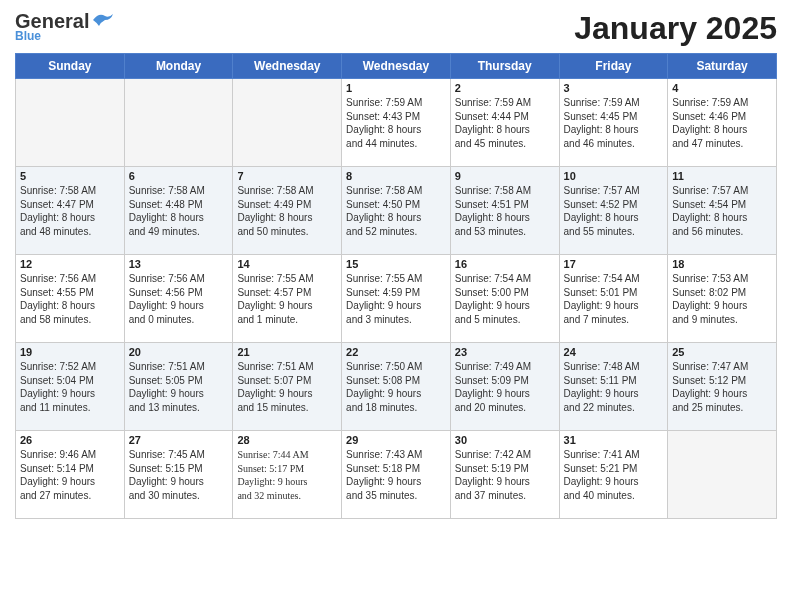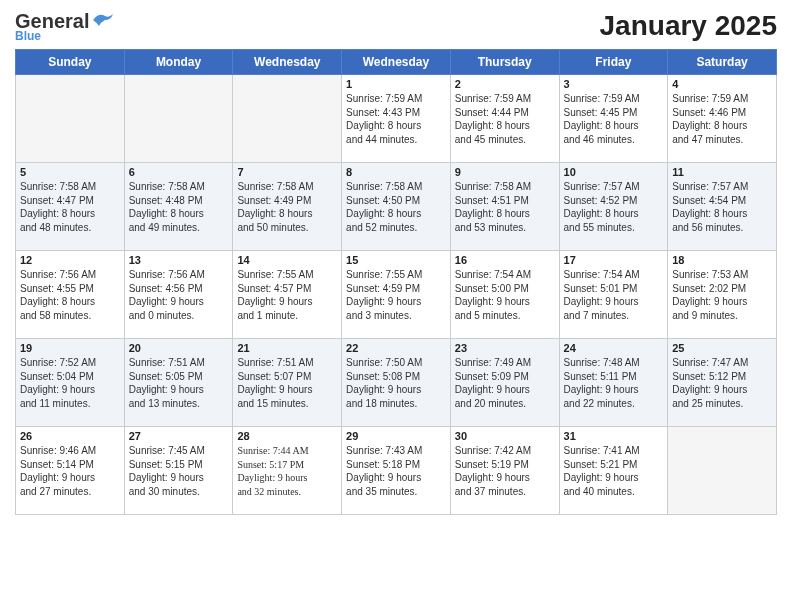--- a/index.html
+++ b/index.html
@@ -25,21 +25,21 @@
     }
     .logo {
       display: flex;
       flex-direction: column;
       align-items: flex-start;
     }
     .title-area {
       text-align: right;
     }
     .month-title {
-      font-size: 28px;
+      font-size: 32px;
       font-weight: bold;
       color: #222;
     }
     .location-title {
       font-size: 14px;
       color: #333;
       font-weight: bold;
     }
     .calendar {
       flex: 1;
@@ -239,21 +239,21 @@
           <td>
             <div class="day-num">17</div>
             <div class="cell-text" style="white-space: pre-line;">Sunrise: 7:54 AM
 Sunset: 5:01 PM
 Daylight: 9 hours
 and 7 minutes.</div>
           </td>
           <td>
             <div class="day-num">18</div>
             <div class="cell-text" style="white-space: pre-line;">Sunrise: 7:53 AM
-Sunset: 2:02 PM
+Sunset: 8:02 PM
 Daylight: 9 hours
 and 9 minutes.</div>
           </td>
         </tr>
         <tr class="row-shade">
           <td>
             <div class="day-num">19</div>
             <div class="cell-text" style="white-space: pre-line;">Sunrise: 7:52 AM
 Sunset: 5:04 PM
 Daylight: 9 hours

